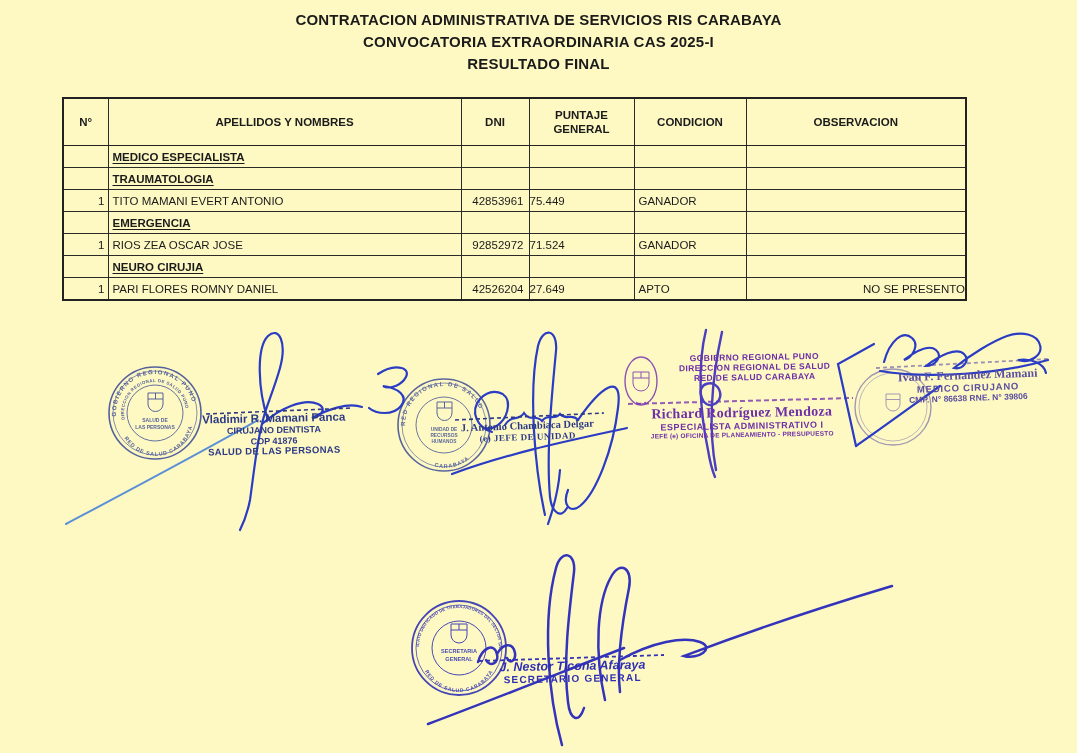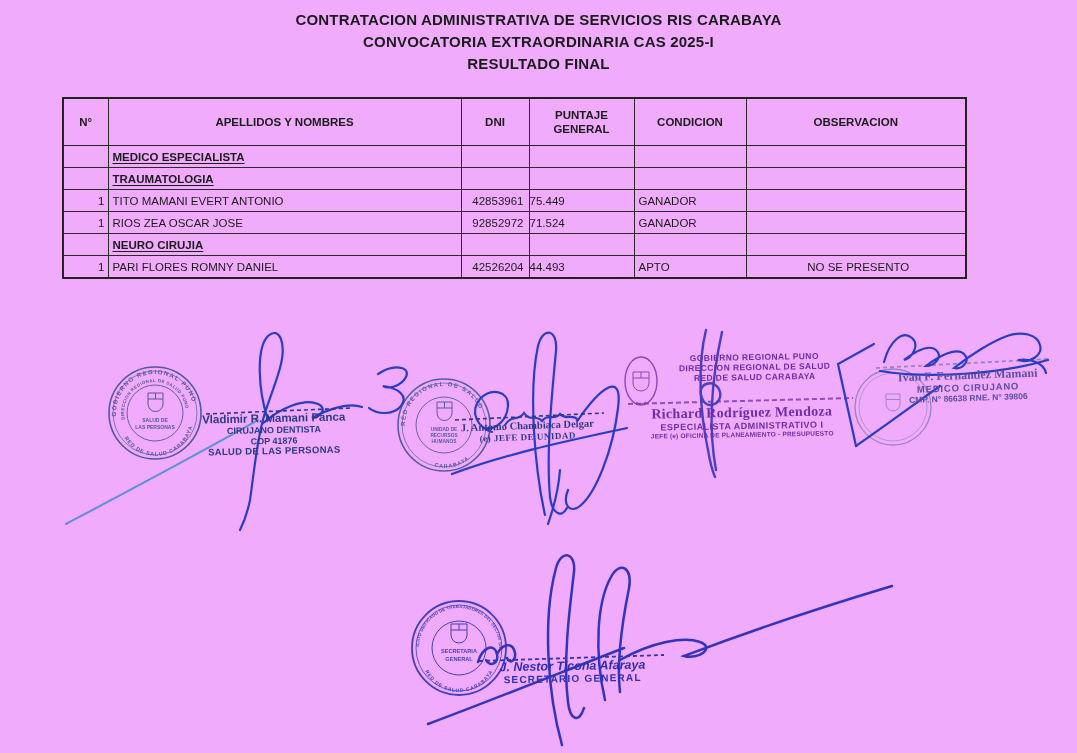--- a/index.html
+++ b/index.html
@@ -1,17 +1,17 @@
 <!DOCTYPE html>
 <html><head>
 <meta charset="utf-8">
 <style>
   html,body{margin:0;padding:0;background:#ffffff;}
   .page{
-    position:relative;width:1077px;height:753px;background:#f0abfc;overflow:hidden;
+    position:relative;width:1077px;height:753px;background:#fef9c3;overflow:hidden;
     font-family:"Liberation Sans",sans-serif;color:#1b1b1b;
   }
   
   .title-block{position:absolute;top:9px;left:0;width:1077px;text-align:center;}
   .title-line{font-size:15px;font-weight:bold;line-height:22px;color:#1b1b1b;letter-spacing:.2px;}
   
   table.results{
     position:absolute;left:62px;top:97px;width:903px;
     border-collapse:collapse;table-layout:fixed;
     font-size:11.5px;color:#1b1b1b;
@@ -23,21 +23,21 @@
   table.results{border:2px solid #222;}
   table.results th{
     height:46px;font-weight:bold;text-align:center;font-size:11.5px;
     white-space:normal;line-height:14px;border-bottom:1.5px solid #222;
   }
   .c-num{text-align:right;padding-right:3px!important;}
   .c-name{text-align:left;padding-left:4px!important;}
   .c-dni{text-align:right;padding-right:5px!important;}
   .c-pje{text-align:left;padding-right:3px!important;}
   .c-cond{text-align:left;padding-left:4px!important;}
-  .c-obs{text-align:center;padding-left:5px!important;}
+  .c-obs{text-align:right;padding-left:5px!important;}
   .cat{font-weight:bold;text-decoration:underline;text-underline-offset:2px;}
   
   svg.ink-layer{position:absolute;left:0;top:0;pointer-events:none;}
   .stamp-text{font-family:"Liberation Sans",sans-serif;font-weight:bold;}
   
   .sig-text{position:absolute;text-align:center;line-height:1.15;pointer-events:none;}
   .navy{color:#2c3a86;}
   .purple{color:#6d2fa8;}
   .graypurple{color:#5b4fa0;}
   .indigo{color:#2f2fb4;}
@@ -112,40 +112,48 @@
       </tr>
       <tr>
         <td class="c-num">1</td>
         <td class="c-name">TITO MAMANI EVERT ANTONIO</td>
         <td class="c-dni">42853961</td>
         <td class="c-pje">75.449</td>
         <td class="c-cond">GANADOR</td>
         <td class="c-obs"></td>
       </tr>
       <tr>
+        <td class="c-num"></td>
+        <td class="c-name"><span class="cat">EMERGENCIA</span></td>
+        <td></td>
+        <td></td>
+        <td></td>
+        <td></td>
+      </tr>
+      <tr>
         <td class="c-num">1</td>
         <td class="c-name">RIOS ZEA OSCAR JOSE</td>
         <td class="c-dni">92852972</td>
         <td class="c-pje">71.524</td>
         <td class="c-cond">GANADOR</td>
         <td class="c-obs"></td>
       </tr>
       <tr>
         <td class="c-num"></td>
         <td class="c-name"><span class="cat">NEURO CIRUJIA</span></td>
         <td></td>
         <td></td>
         <td></td>
         <td></td>
       </tr>
       <tr>
         <td class="c-num">1</td>
         <td class="c-name">PARI FLORES ROMNY DANIEL</td>
         <td class="c-dni">42526204</td>
-        <td class="c-pje">44.493</td>
+        <td class="c-pje">27.649</td>
         <td class="c-cond">APTO</td>
         <td class="c-obs">NO SE PRESENTO</td>
       </tr>
     </tbody>
   </table>
 
   <svg class="ink-layer" width="1077" height="753" viewBox="0 0 1077 753">
     <defs>
       <path id="s1t" d="M 116,413 A 39,39 0 0 1 194,413"></path>
       <path id="s1m" d="M 124,413 A 31,31 0 0 1 186,413"></path>

